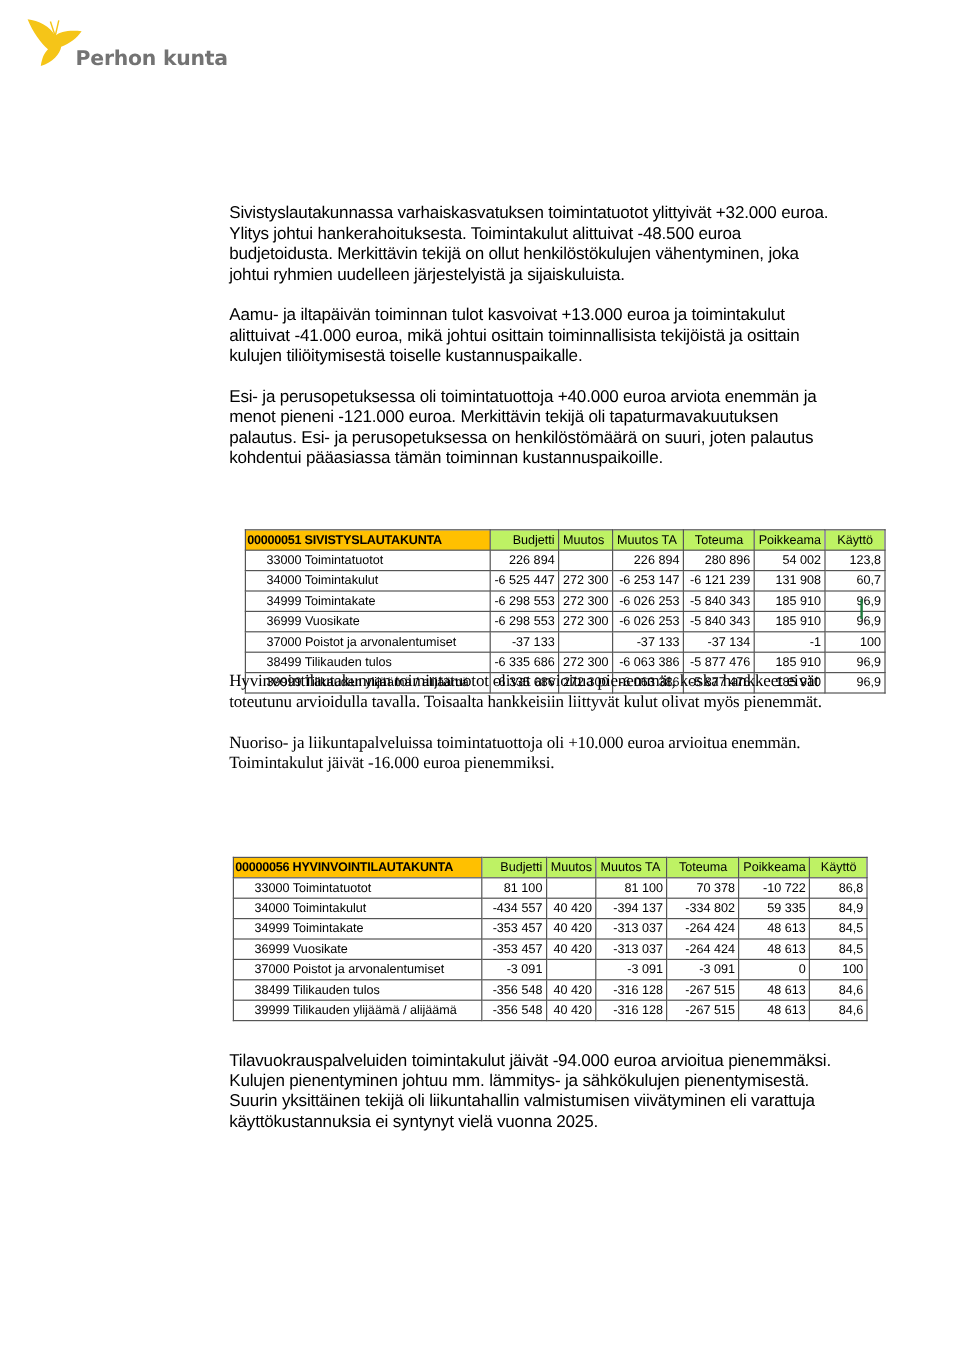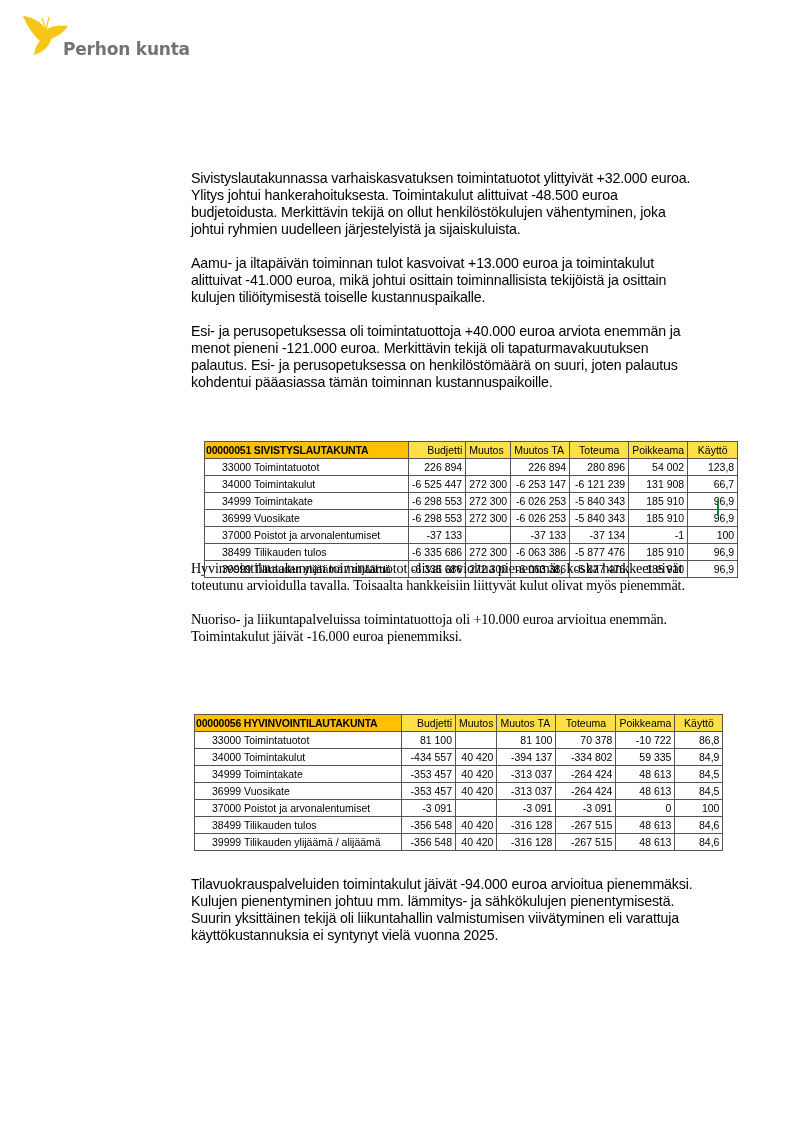--- a/index.html
+++ b/index.html
@@ -5,21 +5,21 @@
     html, body { margin: 0; padding: 0; background: #ffffff; }
     body { width: 794px; height: 1123px; position: relative; overflow: hidden; font-family: "Liberation Sans", sans-serif; color: #000; }
     .logo { position: absolute; left: 20px; top: 12px; width: 170px; height: 50px; }
     .logo svg { position: absolute; left: 0; top: 0; }
     .logo-text { position: absolute; left: 43px; top: 27px; font-family: "DejaVu Sans", sans-serif; font-weight: bold; font-size: 17px; color: #737373; letter-spacing: -0.2px; white-space: nowrap; }
     .content { position: absolute; left: 191px; top: 130px; width: 510px; }
     .para { font-size: 14.2px; line-height: 17px; margin: 0 0 17px 0; letter-spacing: -0.15px; }
     .table-wrap { position: absolute; }
     table.fin { border-collapse: collapse; font-family: "Liberation Sans", sans-serif; font-size: 10.5px; table-layout: fixed; border: 1.5px solid #222; }
     table.fin td, table.fin th { border: 1px solid #555; padding: 0 3px; height: 16px; line-height: 16px; white-space: nowrap; overflow: hidden; font-weight: normal; }
-    table.fin th { text-align: right; background: #fde047; }
+    table.fin th { text-align: right; background: #bef264; }
     table.fin th.center { text-align: center; }
     table.fin th.left { text-align: left; }
     table.fin th.title { background: #FFC000; text-align: left; font-weight: bold; padding-left: 1px; letter-spacing: -0.2px; }
     table.fin td.label { text-align: left; padding-left: 17px; }
     table.fin td.num { text-align: right; }
     .t1 { left: 192px; top: 441px; margin-left: 12px; }
     .t2 { left: 194px; top: 714px; }
     .sel-mark { position: absolute; left: 717px; top: 499px; width: 2px; height: 17px; background: #1e7a3c; }
   </style>
 </head>
@@ -69,21 +69,21 @@
       <td class="num">54 002</td>
       <td class="num">123,8</td>
     </tr>
     <tr>
       <td class="label">34000 Toimintakulut</td>
       <td class="num">-6 525 447</td>
       <td class="num">272 300</td>
       <td class="num">-6 253 147</td>
       <td class="num">-6 121 239</td>
       <td class="num">131 908</td>
-      <td class="num">66,7</td>
+      <td class="num">60,7</td>
     </tr>
     <tr>
       <td class="label">34999 Toimintakate</td>
       <td class="num">-6 298 553</td>
       <td class="num">272 300</td>
       <td class="num">-6 026 253</td>
       <td class="num">-5 840 343</td>
       <td class="num">185 910</td>
       <td class="num">96,9</td>
     </tr>

